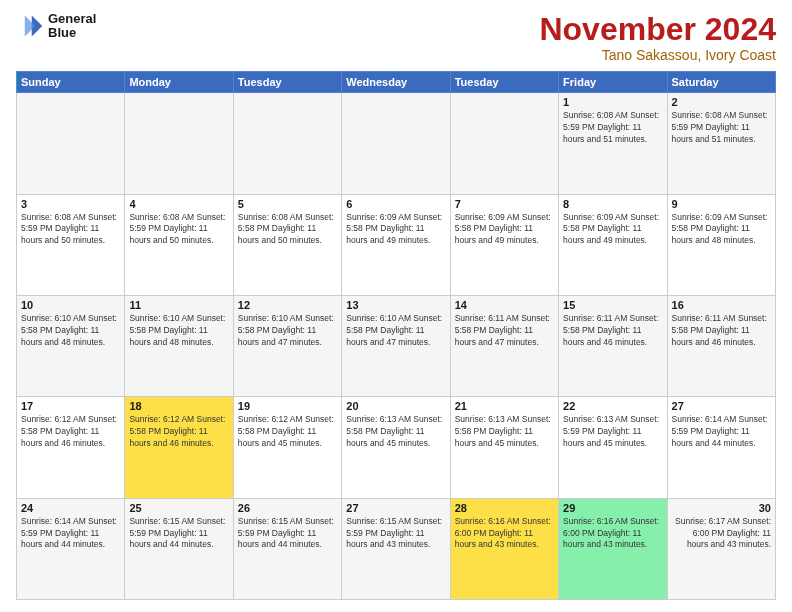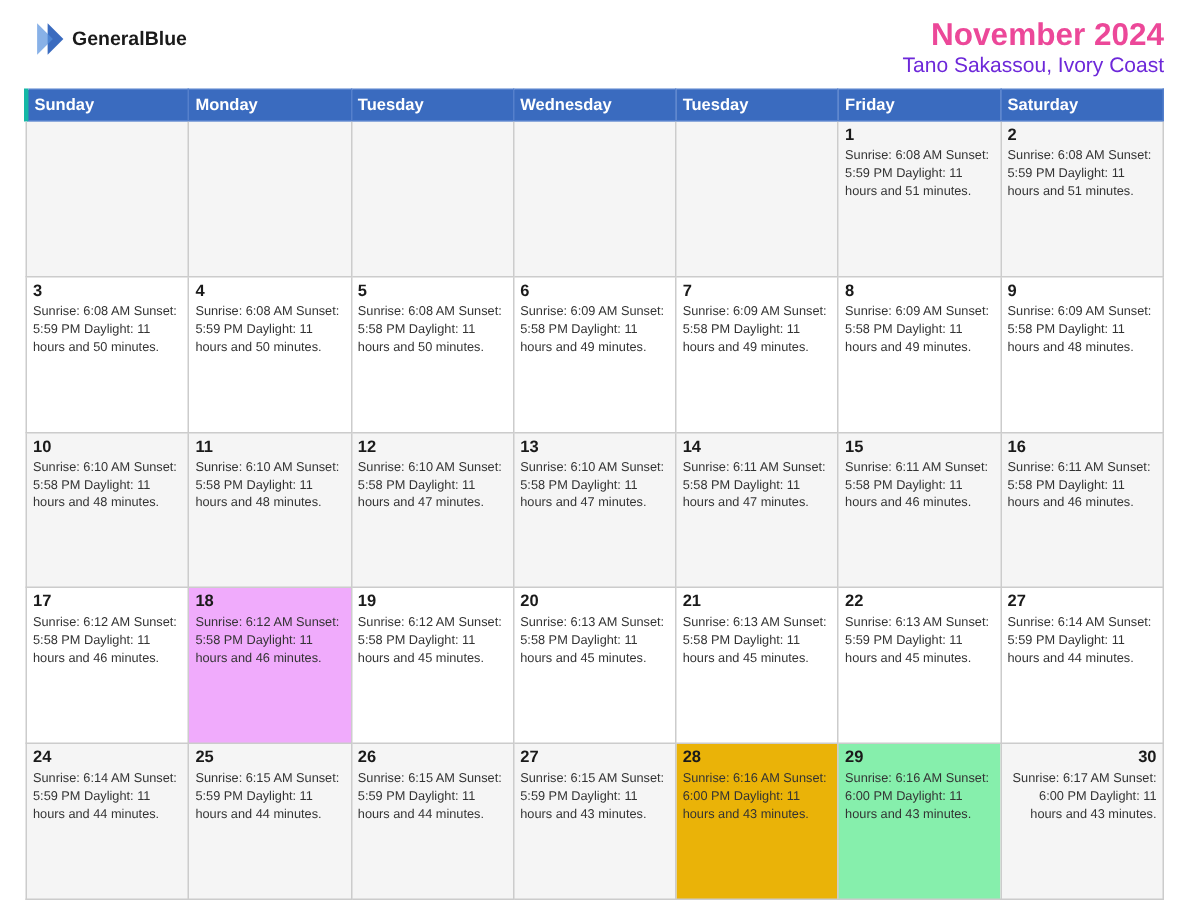--- a/index.html
+++ b/index.html
@@ -23,43 +23,44 @@
       align-items: flex-start;
       margin-bottom: 8px;
     }
     .logo {
       display: flex;
       align-items: center;
       gap: 4px;
     }
     .logo-text {
       display: flex;
+      flex-direction: column;
       font-size: 13px;
       font-weight: bold;
       line-height: 1.1;
       color: #1a1a1a;
     }
     .logo-text span:first-child { color: #1a1a1a; }
     .logo-icon {
       width: 28px;
       height: 28px;
     }
     .title-block {
       text-align: right;
     }
     .title-block h1 {
-      font-size: 21px;
+      font-size: 32px;
       font-weight: bold;
-      color: #ec4899;
+      color: #b91c1c;
       line-height: 1.1;
     }
     .title-block h2 {
       font-size: 14px;
       font-weight: normal;
-      color: #6d28d9;
+      color: #a16207;
     }
     .calendar {
       flex: 1;
       border: 1px solid #ccc;
       border-collapse: collapse;
       width: 100%;
       table-layout: fixed;
     }
     .calendar th {
       background: #3a6bbf;
@@ -100,21 +101,21 @@
       line-height: 1.4;
     }
     .empty-cell {
       background: #f5f5f5 !important;
     }
     table {
       width: 100%;
       border-collapse: collapse;
       table-layout: fixed;
     }
-    thead tr th:first-child { border-left: 3px solid #14b8a6; }
+    thead tr th:first-child { border-left: 1px solid #14b8a6; }
   </style>
 </head>
 <body>
 
 <div class="page">
   <div class="header">
     <div class="logo">
       <svg class="logo-icon" viewBox="0 0 32 32" xmlns="http://www.w3.org/2000/svg">
         <polygon points="18,4 30,16 18,28" fill="#3a6bbf"></polygon>
         <polygon points="10,4 22,16 10,28" fill="#5590dd" opacity="0.7"></polygon>
@@ -250,21 +251,21 @@
 Daylight: 11 hours and 46 minutes.</div>
           </td>
         </tr>
         <tr>
           <td style="background: rgb(255, 255, 255);">
             <span class="day-num">17</span>
             <div class="day-info">Sunrise: 6:12 AM
 Sunset: 5:58 PM
 Daylight: 11 hours and 46 minutes.</div>
           </td>
-          <td style="background: #f0abfc;">
+          <td style="background: #fde047;">
             <span class="day-num">18</span>
             <div class="day-info">Sunrise: 6:12 AM
 Sunset: 5:58 PM
 Daylight: 11 hours and 46 minutes.</div>
           </td>
           <td style="background: rgb(255, 255, 255);">
             <span class="day-num">19</span>
             <div class="day-info">Sunrise: 6:12 AM
 Sunset: 5:58 PM
 Daylight: 11 hours and 45 minutes.</div>
@@ -312,21 +313,21 @@
             <div class="day-info">Sunrise: 6:15 AM
 Sunset: 5:59 PM
 Daylight: 11 hours and 44 minutes.</div>
           </td>
           <td style="background: rgb(245, 245, 245);">
             <span class="day-num">27</span>
             <div class="day-info">Sunrise: 6:15 AM
 Sunset: 5:59 PM
 Daylight: 11 hours and 43 minutes.</div>
           </td>
-          <td style="background: #eab308;">
+          <td style="background: #fde047;">
             <span class="day-num">28</span>
             <div class="day-info">Sunrise: 6:16 AM
 Sunset: 6:00 PM
 Daylight: 11 hours and 43 minutes.</div>
           </td>
           <td style="background: #86efac;">
             <span class="day-num">29</span>
             <div class="day-info">Sunrise: 6:16 AM
 Sunset: 6:00 PM
 Daylight: 11 hours and 43 minutes.</div>

